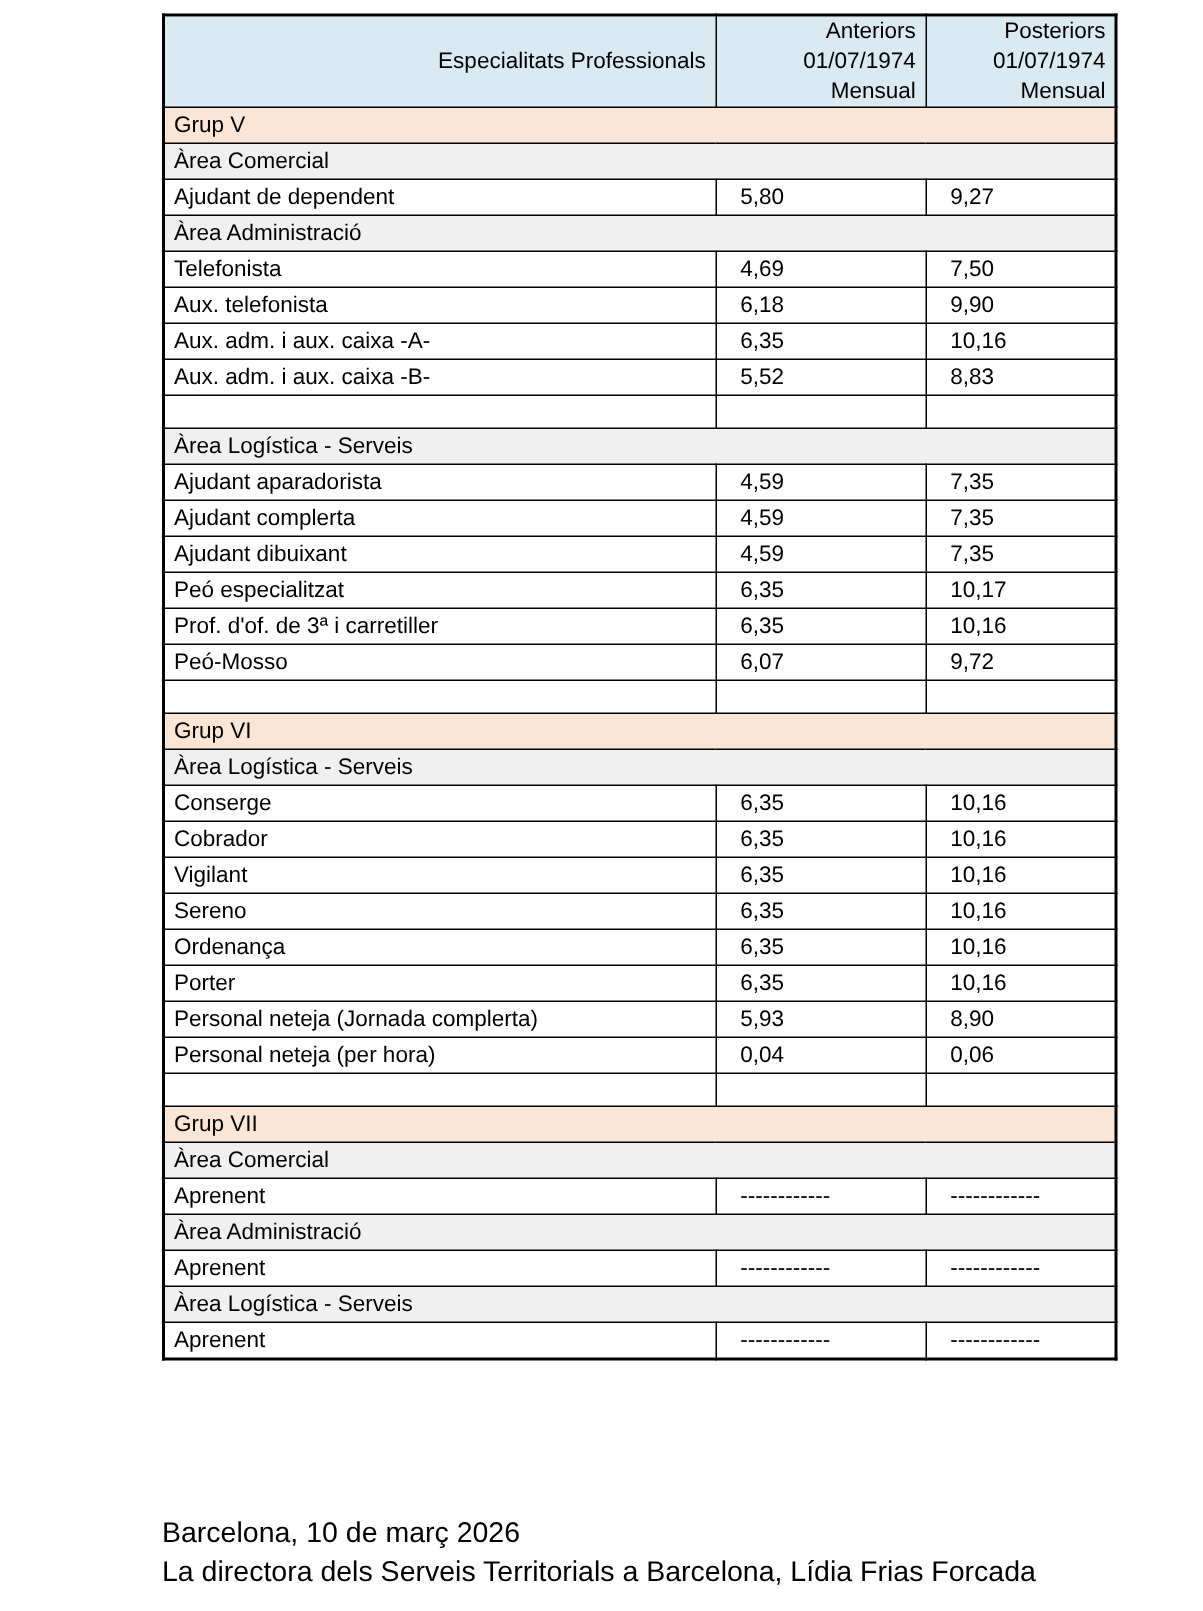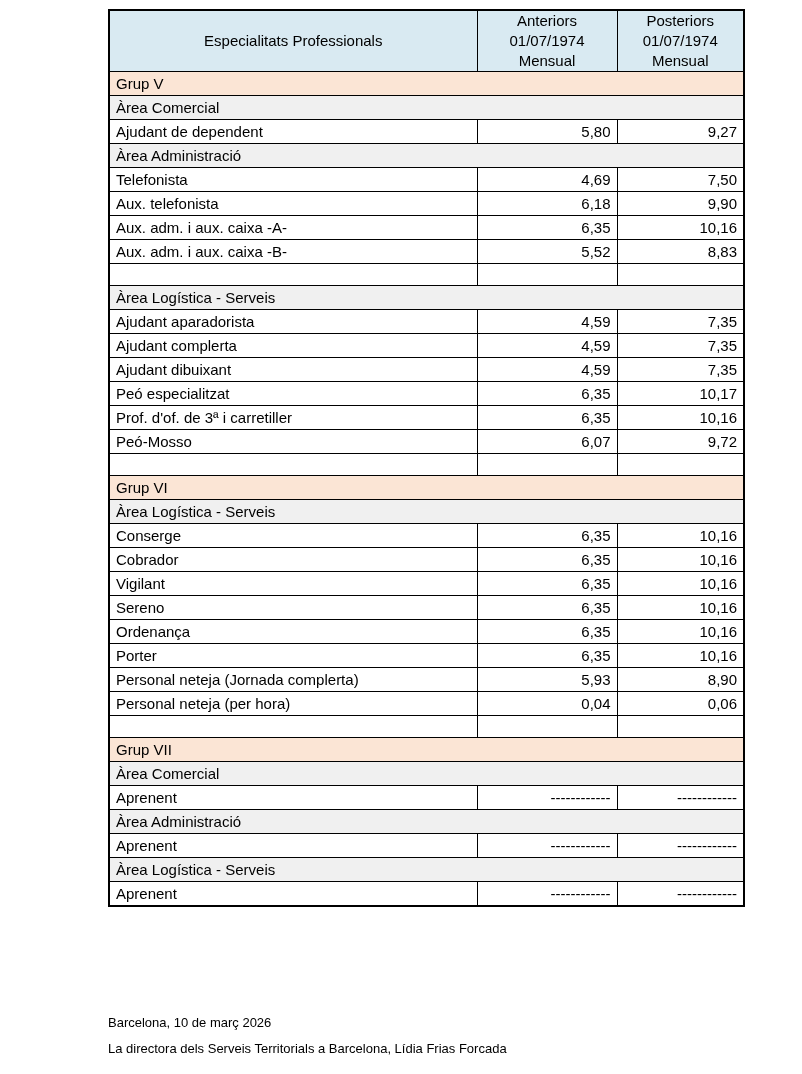--- a/index.html
+++ b/index.html
@@ -31,40 +31,40 @@
     box-sizing: border-box;
     padding: 0 6px;
     height: 24px;
     vertical-align: middle;
     font-weight: normal;
     overflow: hidden;
     white-space: nowrap;
   }
   tr.r-head th {
     background: var(--header-bg, #d9eaf2);
-    text-align: center;
+    text-align: right;
     white-space: pre-line;
     height: 57px;
     line-height: 20px;
   }
   tr.r-grup td {
     background: var(--grup-bg, #fbe5d5);
   }
   tr.r-area td {
     background: var(--area-bg, #f0f0f0);
     text-align: left;
   }
   tr.r-data td.lbl { text-align: left;  background: #ffffff; }
-  tr.r-data td.num { text-align: right; background: #ffffff; padding-left: 16px; }
+  tr.r-data td.num { background: #ffffff; padding-left: 16px; }
   tr.r-empty td { height: 22px; background: #ffffff; }
   .footer {
     position: absolute;
     left: 108px;
     top: 1010px;
-    font-size: 13px;
+    font-size: 19px;
     line-height: 26px;
     white-space: nowrap;
   }
 </style>
 </head>
 <body>
 
 <div class="page">
 
   <table class="salary">

